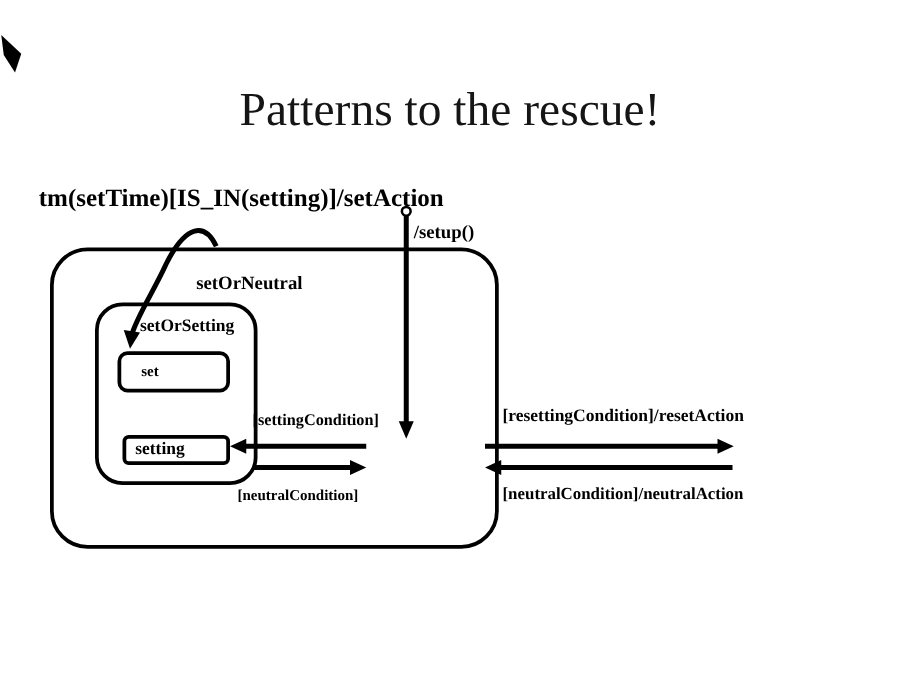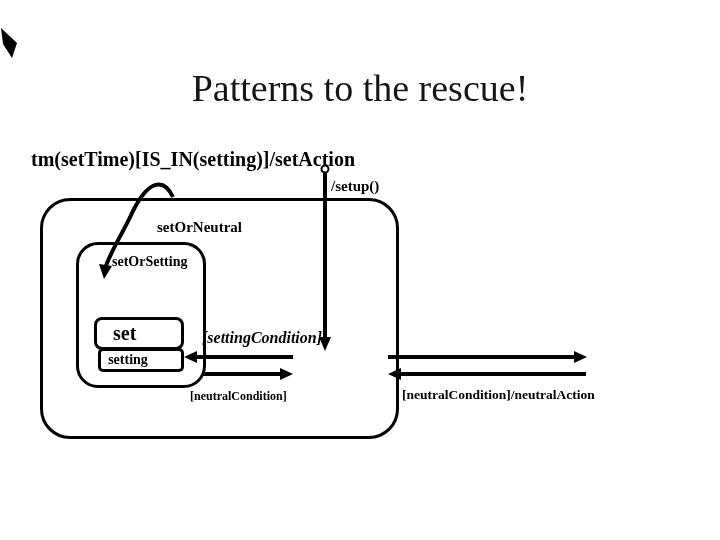--- a/index.html
+++ b/index.html
@@ -5,34 +5,34 @@
   html,body{margin:0;padding:0;background:#ffffff;}
   .slide{position:relative;width:656px;height:540px;background:#ffffff;overflow:hidden;
          font-family:"Liberation Serif","DejaVu Serif",serif;color:#000;}
   .title{position:absolute;left:0;top:66px;width:720px;text-align:center;
          font-size:38px;line-height:1.2;font-weight:400;color:#151515;}
   .region{position:absolute;box-sizing:border-box;border:3px solid #000;background:transparent;}
   .region.outer{left:40px;top:198px;width:359px;height:241px;border-radius:30px;}
   .region.inner{left:76px;top:242px;width:130px;height:146px;border-radius:22px;}
   .state{position:absolute;box-sizing:border-box;border:3px solid #000;background:#ffffff;
          display:flex;align-items:center;justify-content:center;font-weight:700;white-space:nowrap;}
-  .state.set{left:94px;top:281px;width:90px;height:33px;border-radius:8px;font-size:20px;
-             justify-content:flex-start;padding-left:16px;margin-top:36px;}
+  .state.set{left:94px;top:281px;width:90px;height:33px;border-radius:8px;font-size:12px;
+             justify-content:flex-start;padding-left:16px;}
   .state.setting{left:98px;top:348px;width:86px;height:24px;border-radius:5px;font-size:14px;
              padding-right:26px;}
   .state.neutral{left:293px;top:351px;width:95px;height:32px;border-radius:5px;font-size:15px;
              justify-content:flex-start;padding-left:8px;}
   .state.resetting{left:586px;top:350px;width:118px;height:31px;border-radius:6px;font-size:15px;
              padding-right:16px;}
   .lbl{position:absolute;font-weight:700;line-height:1.1;color:#000;white-space:nowrap;}
   .lbl.tm{left:12px;top:148px;font-size:20px;margin-left:19px;}
   .lbl.setup{left:331px;top:178px;font-size:15px;}
   .lbl.setOrNeutral{left:157px;top:219px;font-size:15px;}
   .lbl.setOrSetting{left:112px;top:254px;font-size:14px;}
-  .lbl.settingCond{left:202px;top:329px;font-size:16px;font-style:italic;}
+  .lbl.settingCond{left:202px;top:329px;font-size:13px;}
   .lbl.neutralCondL{left:190px;top:390px;font-size:12px;}
   .lbl.resettingCond{left:402px;top:326px;font-size:14px;}
   .lbl.neutralCondR{left:402px;top:388px;font-size:13.5px;}
   svg.overlay{position:absolute;left:0;top:0;width:720px;height:540px;pointer-events:none;}
 </style>
 </head>
 <body>
 
 <div class="slide">
 
@@ -84,15 +84,16 @@
     <polygon points="1,28 17,43 12,58 3,44" fill="#000000"></polygon>
     <polygon points="716,487 712,504 698,517 703,500" fill="#000000"></polygon>
   </svg>
 
   <div class="lbl tm">tm(setTime)[IS_IN(setting)]/setAction</div>
   <div class="lbl setup">/setup()</div>
   <div class="lbl setOrNeutral">setOrNeutral</div>
   <div class="lbl setOrSetting">setOrSetting</div>
   <div class="lbl settingCond">[settingCondition]</div>
   <div class="lbl neutralCondL">[neutralCondition]</div>
+  <div class="lbl resettingCond">[resettingCondition]/resetAction</div>
   <div class="lbl neutralCondR">[neutralCondition]/neutralAction</div>
 
 </div>
 
 </body></html>

